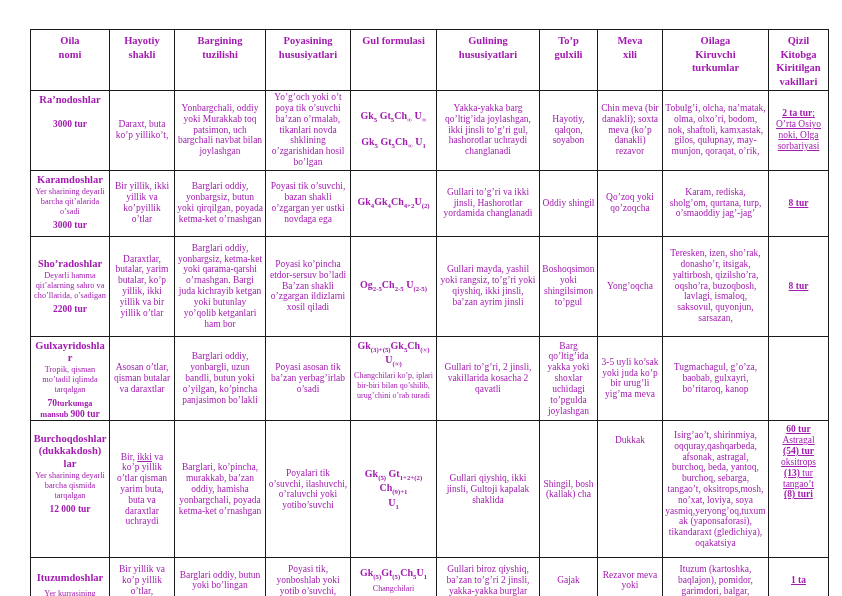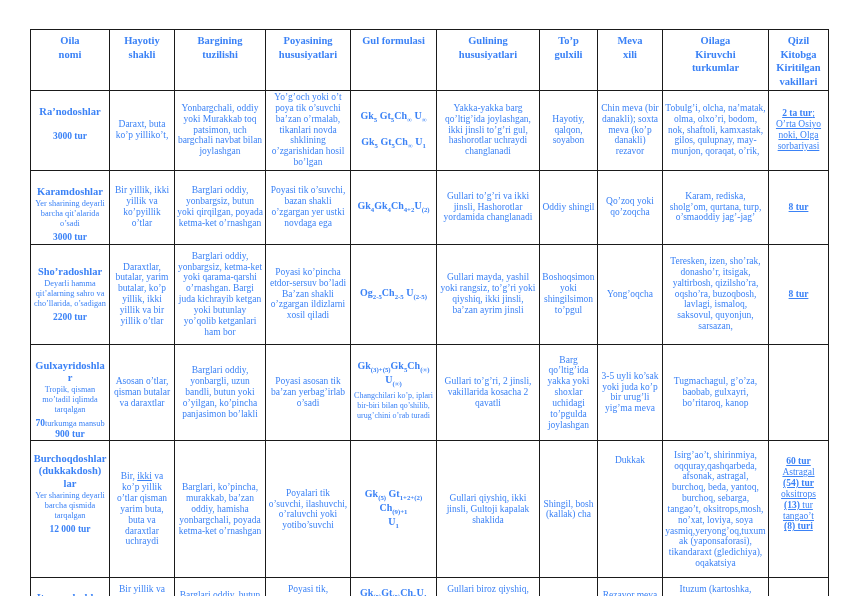--- a/index.html
+++ b/index.html
@@ -1,37 +1,37 @@
 <!DOCTYPE html>
 <html><head>
 <meta charset="utf-8">
 <style>
   html,body{margin:0;padding:0;background:#e8e8e8;}
   .page{position:relative;width:842px;height:596px;background:#ffffff;overflow:hidden;
-        font-family:"Liberation Serif", serif;color:#3b82f6;}
+        font-family:"Liberation Serif", serif;color:#a21caf;}
   table.main{position:absolute;left:30px;top:29px;width:798px;border-collapse:collapse;table-layout:fixed;}
   td,th{border:1px solid #1a1a1a;text-align:center;vertical-align:middle;
         padding:1px 2px;font-size:9.5px;line-height:1.14;overflow:hidden;word-wrap:break-word;}
   th{font-size:10.5px;font-weight:bold;vertical-align:top;white-space:pre-line;
      padding-top:4px;line-height:1.3;}
   td.top{vertical-align:top;}
   td.bottom{vertical-align:bottom;padding-bottom:3px;}
   .fam-name{font-weight:bold;font-size:10.5px;line-height:1.15;}
   .fam-desc{font-size:8.3px;line-height:1.25;margin-top:1px;}
   .fam-count{font-size:9.5px;margin-top:2px;}
-  .fam-count .sm{font-size:8.3px;font-weight:normal;}
+  .fam-count .sm{font-size:8.3px;font-weight:bold;}
   .formula{font-weight:bold;font-size:10px;line-height:1.2;}
   .formula sub{font-size:6.8px;}
   .formula-note{font-size:8px;font-weight:normal;line-height:1.25;margin-top:3px;}
   .red-cell{white-space:pre-line;text-decoration:underline;}
   .b{font-weight:bold;}
   .u{text-decoration:underline;}
   .gap-lg{margin-top:13px;}
   .pad-top-lg{padding-top:14px;}
-  .pad-top-sm{padding-top:15px;}
+  .pad-top-sm{padding-top:3px;}
 </style>
 </head>
 <body>
 
 <div class="page">
   <table class="main">
     <colgroup>
       <col style="width:79px">
         <col style="width:65px">
         <col style="width:91px">

